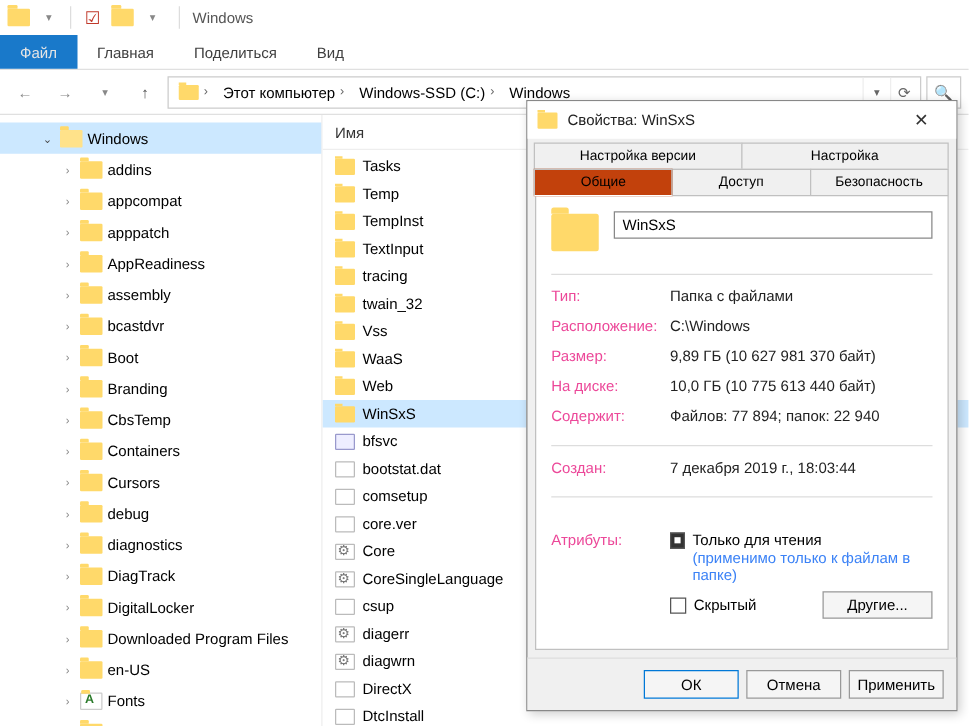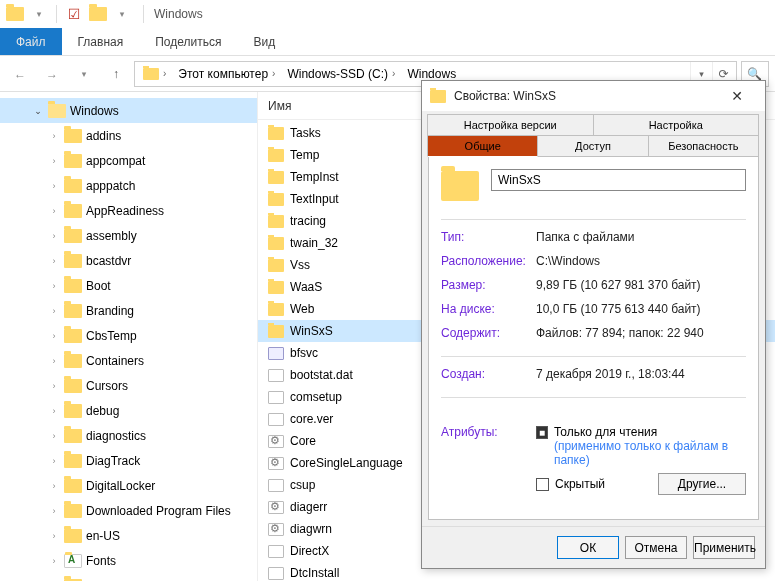--- a/index.html
+++ b/index.html
@@ -72,33 +72,33 @@
 .dlg-tabs { display: flex; flex-wrap: wrap; margin: 4px 6px 0 6px; }
 .dlg-tab { flex: 1 0 33%; min-width: 0; height: 22px; border: 1px solid #c0c0c0; background: #f0f0f0; display: flex; align-items: center; justify-content: center; font-size: 11px; margin: -1px 0 0 -1px; }
 .dlg-tab.active { background: #c2410c; border-bottom-color: #fff; z-index: 1; }
 .dlg-body { flex: 1; background: #fff; border: 1px solid #c0c0c0; margin: -1px 6px 6px 6px; padding: 12px 12px; display: flex; flex-direction: column; }
 .prop-head { display: flex; align-items: flex-start; gap: 12px; margin-bottom: 12px; }
 .prop-big-icon { width: 38px; height: 30px; background: #ffd96a; border-radius: 2px; position: relative; margin-top: 2px; }
 .prop-big-icon::before { content: ""; position: absolute; top: -5px; left: 0; width: 14px; height: 5px; background: #ffd96a; border-radius: 2px 2px 0 0; }
 .prop-name-input { flex: 1; height: 22px; border: 1px solid #888; padding: 0 6px; font-size: 12px; }
 .prop-sep { height: 1px; background: #ddd; margin: 6px 0 10px 0; }
 .prop-row { display: flex; margin-bottom: 10px; font-size: 12px; }
-.prop-row .plabel { width: 95px; color: #6d28d9; flex-shrink: 0; }
+.prop-row .plabel { width: 95px; color: #ec4899; flex-shrink: 0; }
 .prop-row .pval { color: #222; }
 .attr-block { margin-top: 17px; }
 .attr-line { display: flex; align-items: flex-start; gap: 6px; margin-bottom: 6px; }
 .attr-chk { width: 13px; height: 13px; border: 1px solid #555; background: #fff; display: inline-flex; align-items: center; justify-content: center; font-size: 10px; margin-top: 1px; }
 .attr-chk.filled { background: #333; color: #fff; }
 .attr-text { font-size: 12px; }
 .attr-sub { font-size: 12px; color: #3b82f6; margin-left: 0; }
 .btn-other { width: 88px; height: 22px; border: 1px solid #999; background: #f5f5f5; margin-left: auto; font-size: 12px; }
 .attr-row-hidden { display: flex; align-items: center; gap: 6px; }
 
 .dlg-buttons { height: 42px; background: #f0f0f0; display: flex; align-items: center; justify-content: flex-end; gap: 6px; padding: 0 10px; border-top: 1px solid #ddd; }
-.dlg-buttons button { width: 62px; height: 23px; border: 1px solid #999; background: #f5f5f5; font-size: 12px; }
+.dlg-buttons button { width: 76px; height: 23px; border: 1px solid #999; background: #f5f5f5; font-size: 12px; }
 .dlg-buttons button.default { border: 1px solid #0078d7; }
 
 
 .tree::-webkit-scrollbar { width: 16px; }
 .tree::-webkit-scrollbar-thumb { background: #ccc; }
 </style>
 </head>
 <body>
 
 <div class="titlebar">

